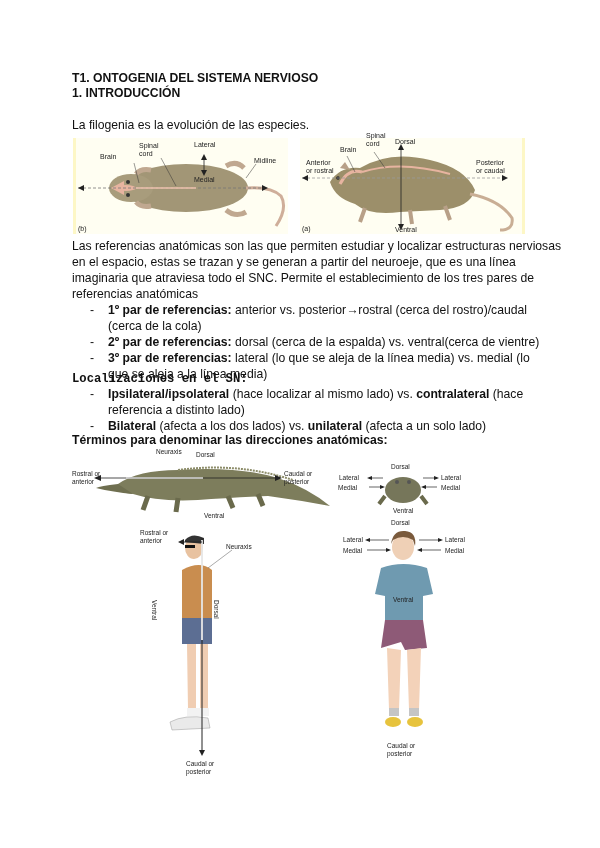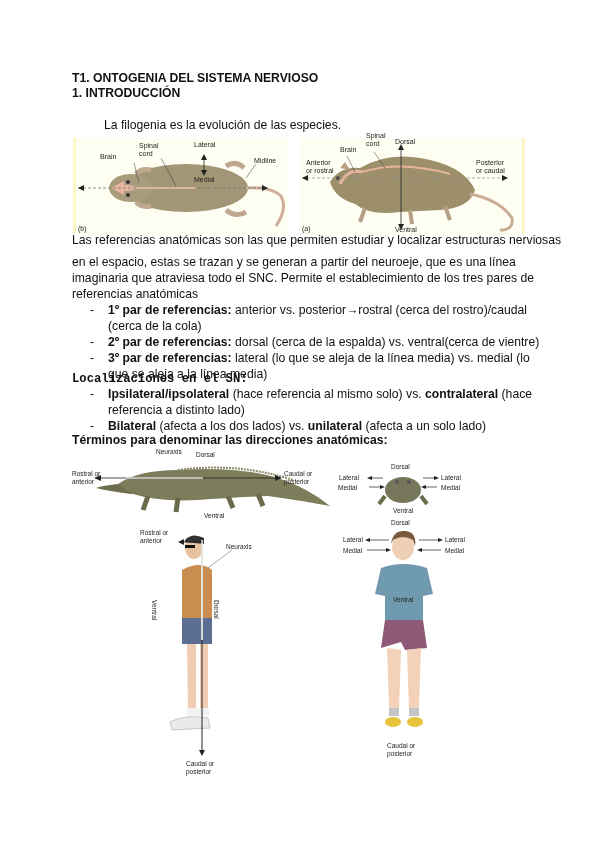--- a/index.html
+++ b/index.html
@@ -17,21 +17,21 @@
     .lbl-sm { position: absolute; font-size: 6.5px; line-height: 7.5px; color: #222; white-space: nowrap; }
     svg { position: absolute; left: 0; top: 0; }
   </style>
 </head>
 <body>
 
 <div class="page">
 
   <div class="txt h" style="top:70px;">T1. ONTOGENIA DEL SISTEMA NERVIOSO</div>
   <div class="txt h" style="top:85px;">1. INTRODUCCIÓN</div>
-  <div class="txt" style="top:117px;margin-left:32px;">La filogenia es la evolución de las especies.</div>
+  <div class="txt" style="top:117px;">La filogenia es la evolución de las especies.</div>
 
   <div class="fig" style="left:73px; top:138px; width:212px; height:96px;">
     <svg width="212" height="96" viewBox="0 0 212 96">
       <ellipse cx="110" cy="50" rx="62" ry="24" fill="#a29676"></ellipse>
       <ellipse cx="55" cy="50" rx="22" ry="14" fill="#a89c7c"></ellipse>
       <path d="M35 50 L48 43 L48 57 Z" fill="#e7b4a0"></path>
       <ellipse cx="50" cy="50" rx="10" ry="3" fill="#e7b4a0"></ellipse>
       <circle cx="52" cy="44" r="2" fill="#333"></circle>
         <circle cx="52" cy="57" r="2" fill="#333"></circle>
       <path d="M60 36 Q65 30 75 32" stroke="#c0a890" stroke-width="5" fill="none"></path>
@@ -78,21 +78,21 @@
     </svg>
     <span class="lbl" style="left:40px; top:8px;">Brain</span>
     <span class="lbl" style="left:66px; top:-6px; width:24px; white-space:normal;">Spinal cord</span>
     <span class="lbl" style="left:95px; top:0px;">Dorsal</span>
     <span class="lbl" style="left:95px; top:88px;">Ventral</span>
     <span class="lbl" style="left:6px; top:21px; width:30px; white-space:normal;">Anterior or rostral</span>
     <span class="lbl" style="left:176px; top:21px; width:32px; white-space:normal;">Posterior or caudal</span>
     <span class="lbl" style="left:2px; top:87px;">(a)</span>
   </div>
 
-  <div class="txt" style="top:232px;">Las referencias anatómicas son las que permiten estudiar y localizar estructuras nerviosas</div>
+  <div class="txt" style="top:238px;">Las referencias anatómicas son las que permiten estudiar y localizar estructuras nerviosas</div>
   <div class="txt" style="top:254px;">en el espacio, estas se trazan y se generan a partir del neuroeje, que es una línea</div>
   <div class="txt" style="top:270px;">imaginaria que atraviesa todo el SNC. Permite el establecimiento de los tres pares de</div>
   <div class="txt" style="top:286px;">referencias anatómicas</div>
 
   <div class="li" style="top:302px; width:460px; height:32px;">
     <span class="dash">-</span>
     <span class="body"><b>1º par de referencias:</b><span> anterior vs. posterior→rostral (cerca del rostro)/caudal (cerca de la cola)</span></span>
   </div>
   <div class="li" style="top:334px; width:460px; height:16px;">
     <span class="dash">-</span>
@@ -100,21 +100,21 @@
   </div>
   <div class="li" style="top:350px; width:460px; height:32px;">
     <span class="dash">-</span>
     <span class="body"><b>3º par de referencias:</b><span> lateral (lo que se aleja de la línea media) vs. medial (lo que se aleja a la línea media)</span></span>
   </div>
 
   <div class="txt h" style="top:371px;font-family:Liberation Mono, monospace;">Localizaciones en el SN:</div>
 
   <div class="li" style="top:386px; width:460px; height:32px;">
     <span class="dash">-</span>
-    <span class="body"><b>Ipsilateral/ipsolateral</b><span> (hace referencia al mismo solo) vs. </span><b>contralateral</b><span> (hace referencia a distinto lado)</span></span>
+    <span class="body"><b>Ipsilateral/ipsolateral</b><span> (hace localizar al mismo lado) vs. </span><b>contralateral</b><span> (hace referencia a distinto lado)</span></span>
   </div>
   <div class="li" style="top:418px; width:460px; height:16px;">
     <span class="dash">-</span>
     <span class="body"><b>Bilateral</b><span> (afecta a los dos lados) vs. </span><b>unilateral</b><span> (afecta a un solo lado)</span></span>
   </div>
 
   <div class="txt h" style="top:432px;">Términos para denominar las direcciones anatómicas:</div>
 
   <div style="position:absolute; left:78px; top:448px; width:260px; height:72px;">
     <svg width="260" height="72" viewBox="0 0 260 72">

